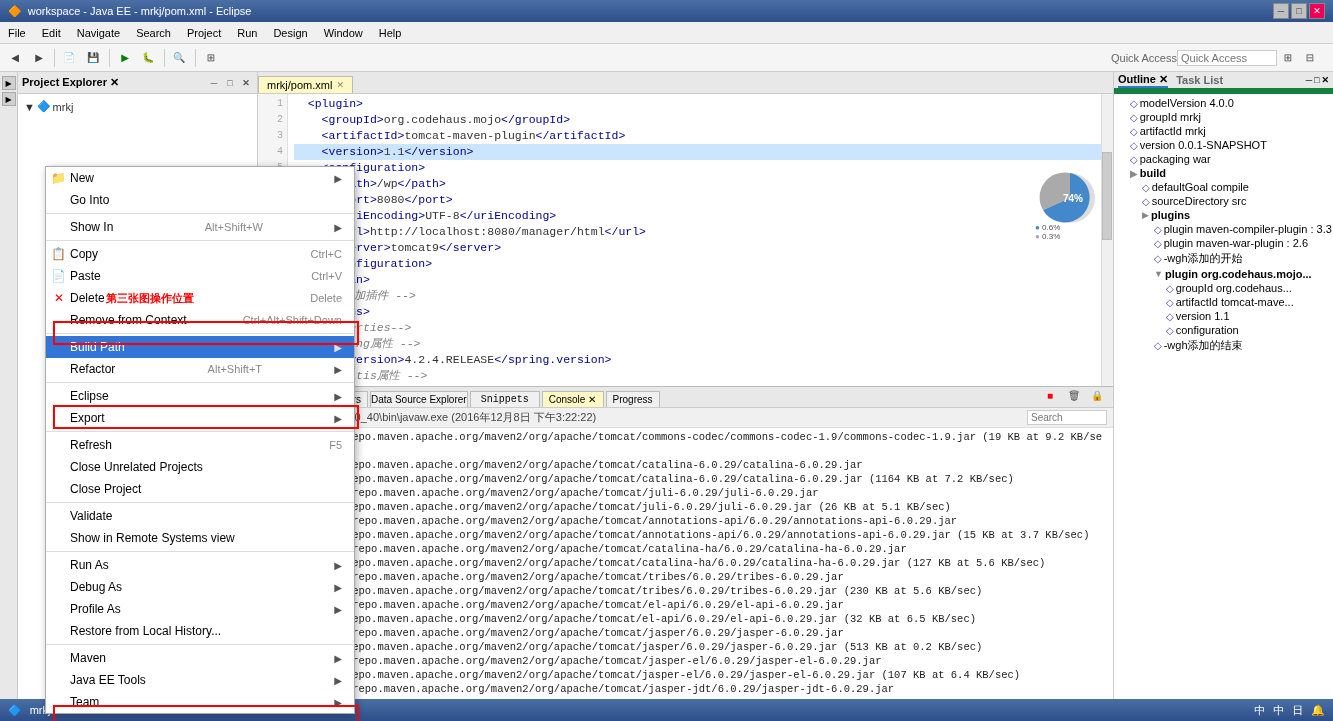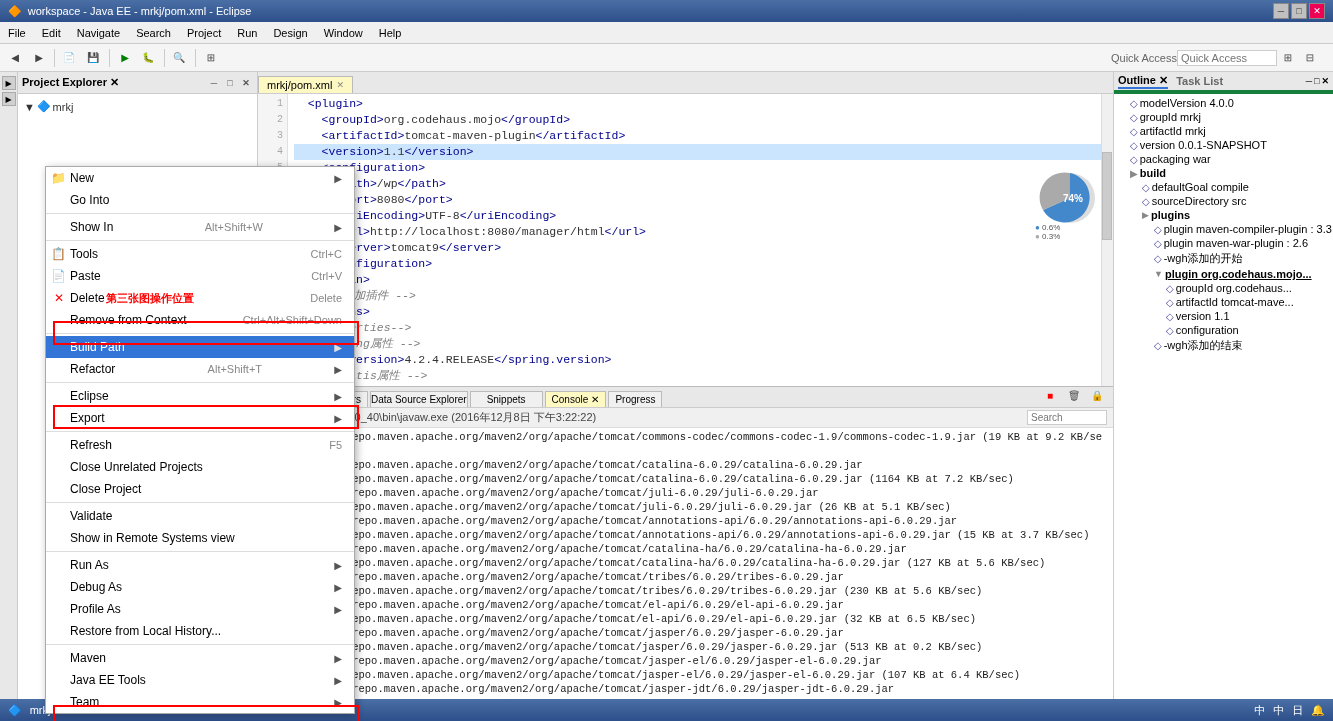--- a/index.html
+++ b/index.html
@@ -266,21 +266,21 @@
     
     #outline-panel {
       width: 220px;
       background: white;
       border-left: 1px solid #ccc;
       display: flex;
       flex-direction: column;
     }
     #outline-header {
       background: #e8e8e8;
-      border-bottom: 4px solid #15803d;
+      border-bottom: 6px solid #15803d;
       height: 22px;
       display: flex;
       align-items: center;
       padding: 0 4px;
       font-size: 11px;
       font-weight: bold;
       justify-content: space-between;
     }
     #outline-content {
       overflow: auto;
@@ -468,21 +468,21 @@
       </div>
       <div id="editor-scrollbar">
         <div id="scroll-thumb"></div>
       </div>
     </div>
 
     <div style="background:#e8e8e8;border-top:1px solid #bbb;border-bottom:1px solid #ccc;height:22px;display:flex;align-items:flex-end;">
       <div class="editor-tab" style="font-size:10px;padding:2px 6px;">Properties</div>
       <div class="editor-tab" style="font-size:10px;padding:2px 6px;">Servers</div>
       <div class="editor-tab" style="font-size:10px;padding:2px 0;">Data Source Explorer</div>
-      <div class="editor-tab" style="font-size:10px;padding:2px 16px;">Snippets</div>
+      <div class="editor-tab" style="font-size:10px;padding:2px 10px;font-family:Liberation Mono, monospace;">Snippets</div>
       <div class="editor-tab active" style="font-size:10px;padding:2px 6px;">Console ✕</div>
       <div class="editor-tab" style="font-size:10px;padding:2px 6px;">Progress</div>
       <div style="margin-left:auto;display:flex;align-items:center;gap:2px;padding-right:4px;">
         <button class="toolbar-btn" style="color:red;font-size:10px;">■</button>
         <button class="toolbar-btn" style="font-size:10px;">🗑</button>
         <button class="toolbar-btn" style="font-size:10px;">🔒</button>
       </div>
     </div>
 
     <div id="bottom-content" style="flex:1;background:white;overflow:hidden;display:flex;flex-direction:column;">
@@ -543,21 +543,21 @@
       <div class="outline-item outline-indent-2"><span class="diamond">◇</span> sourceDirectory  src</div>
       <div class="outline-item outline-indent-2" style="display:flex;align-items:center;gap:2px;">
           <span style="color:#888;font-size:9px;">▶</span> 
           <span style="font-weight:bold;">plugins</span>
         </div>
       <div class="outline-item outline-indent-3"><span class="diamond">◇</span> plugin  maven-compiler-plugin : 3.3</div>
       <div class="outline-item outline-indent-3"><span class="diamond">◇</span> plugin  maven-war-plugin : 2.6</div>
       <div class="outline-item outline-indent-3"><span class="diamond">◇</span> -wgh添加的开始</div>
       <div class="outline-item outline-indent-3">
           <span style="color:#888;font-size:9px;">▼</span> 
-          <span style="font-weight:bold;text-decoration:underline;">plugin  org.codehaus.mojo...</span>
+          <span style="font-weight:bold;">plugin  org.codehaus.mojo...</span>
         </div>
       <div class="outline-item outline-indent-4"><span class="diamond">◇</span> groupId  org.codehaus...</div>
       <div class="outline-item outline-indent-4"><span class="diamond">◇</span> artifactId  tomcat-mave...</div>
       <div class="outline-item outline-indent-4"><span class="diamond">◇</span> version  1.1</div>
       <div class="outline-item outline-indent-4"><span class="diamond">◇</span> configuration</div>
       <div class="outline-item outline-indent-3"><span class="diamond">◇</span> -wgh添加的结束</div>
     </div>
 
     <div style="position:absolute;right:228px;top:96px;z-index:50;width:70px;height:60px;">
       <svg width="70" height="60">
@@ -588,21 +588,21 @@
     </div>
     <div class="ctx-separator"></div>
     <div class="ctx-item">
       <span>Show In</span>
       <span class="ctx-shortcut">Alt+Shift+W</span>
       <span class="ctx-arrow">▶</span>
     </div>
     <div class="ctx-separator"></div>
     <div class="ctx-item">
       <span class="ctx-icon">📋</span>
-      <span>Tools</span>
+      <span>Copy</span>
       <span class="ctx-shortcut">Ctrl+C</span>
     </div>
     <div class="ctx-item">
       <span class="ctx-icon">📄</span>
       <span>Paste</span>
       <span class="ctx-shortcut">Ctrl+V</span>
     </div>
     <div class="ctx-item" style="position:relative;">
       <span class="ctx-icon" style="color:red;">✕</span>
       <span>Delete</span>

